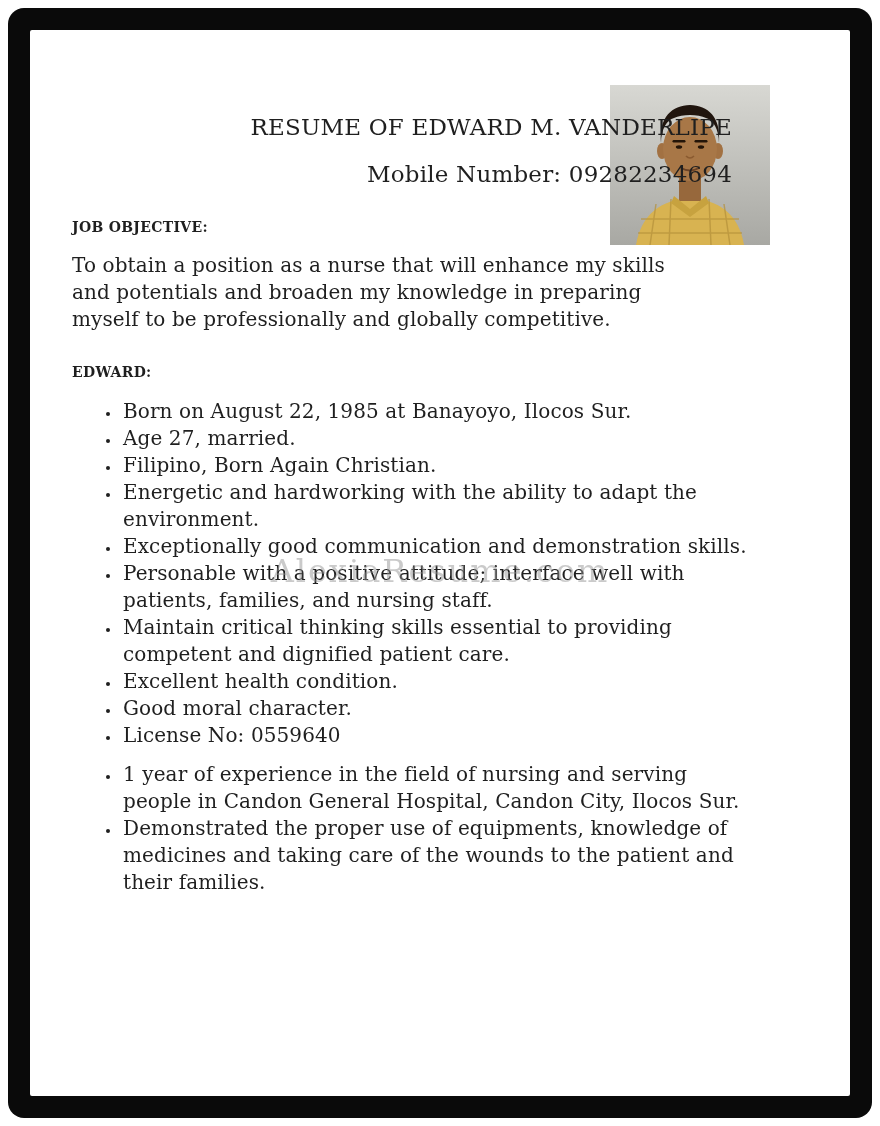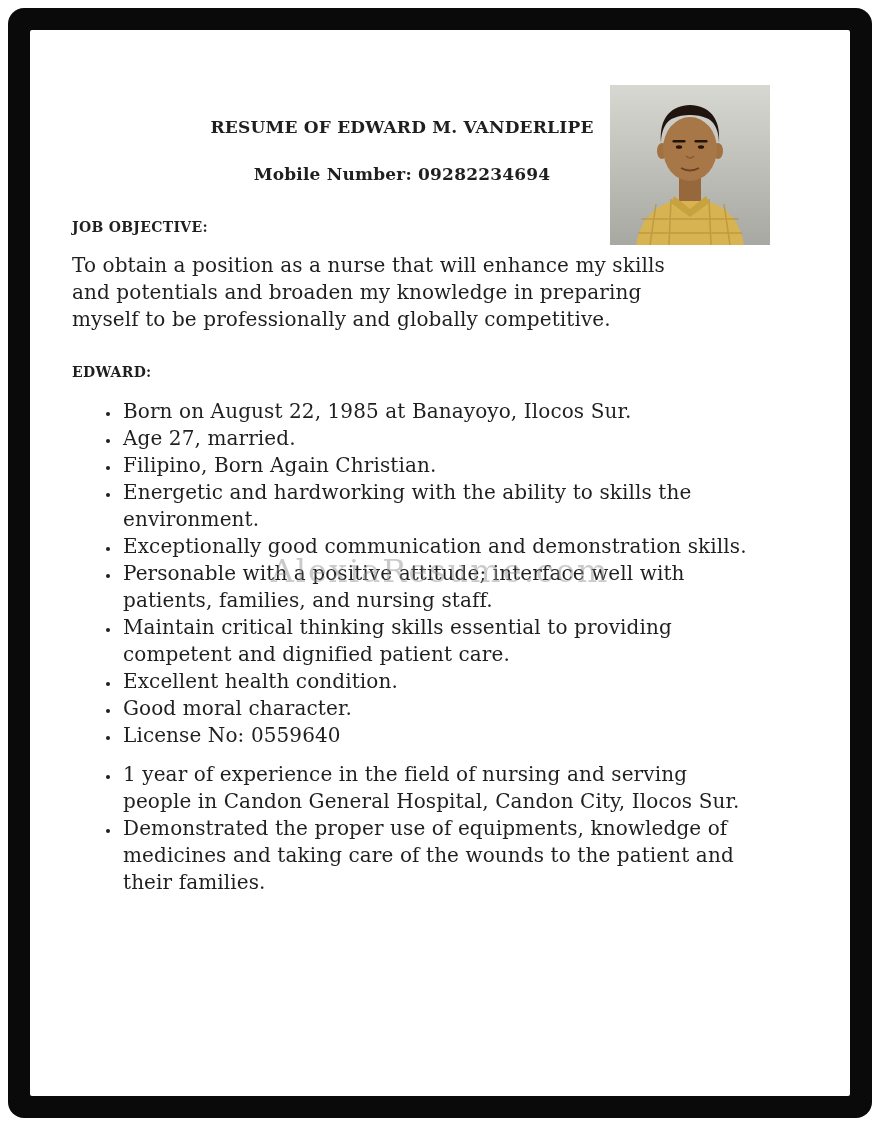--- a/index.html
+++ b/index.html
@@ -39,24 +39,25 @@
     overflow: hidden;
   }
   .photo svg { display: block; width: 100%; height: 100%; }
 
   .header {
     width: 660px;
     text-align: center;
   }
   .header p {
     margin: 0 0 20px 0;
-    font-size: 17px;
-    font-weight: bold;
+    font-size: 23px;
+    font-weight: normal;
     line-height: 27px;
     letter-spacing: 0.2px;
+    text-align: right;
   }
   .email-link {
     text-decoration: underline;
     color: #1f1f1f;
     cursor: pointer;
   }
 
   h2 {
     font-size: 14px;
     font-weight: bold;
@@ -149,21 +150,21 @@
         <h2>JOB OBJECTIVE:</h2>
         <p class="para body-text">To obtain a position as a nurse that will enhance my skills and potentials and broaden my knowledge in preparing myself to be professionally and globally competitive.</p>
       </section>
 
       <section>
         <h2>EDWARD:</h2>
         <ul class="bullets body-text">
           <li>Born on August 22, 1985 at Banayoyo, Ilocos Sur.</li>
           <li>Age 27, married.</li>
           <li>Filipino, Born Again Christian.</li>
-          <li>Energetic and hardworking with the ability to skills the environment.</li>
+          <li>Energetic and hardworking with the ability to adapt the environment.</li>
           <li>Exceptionally good communication and demonstration skills.</li>
           <li>Personable with a positive attitude; interface well with patients, families, and nursing staff.</li>
           <li>Maintain critical thinking skills essential to providing competent and dignified patient care.</li>
           <li>Excellent health condition.</li>
           <li>Good moral character.</li>
           <li>License No: 0559640</li>
         </ul>
       </section>
 
       <section>

